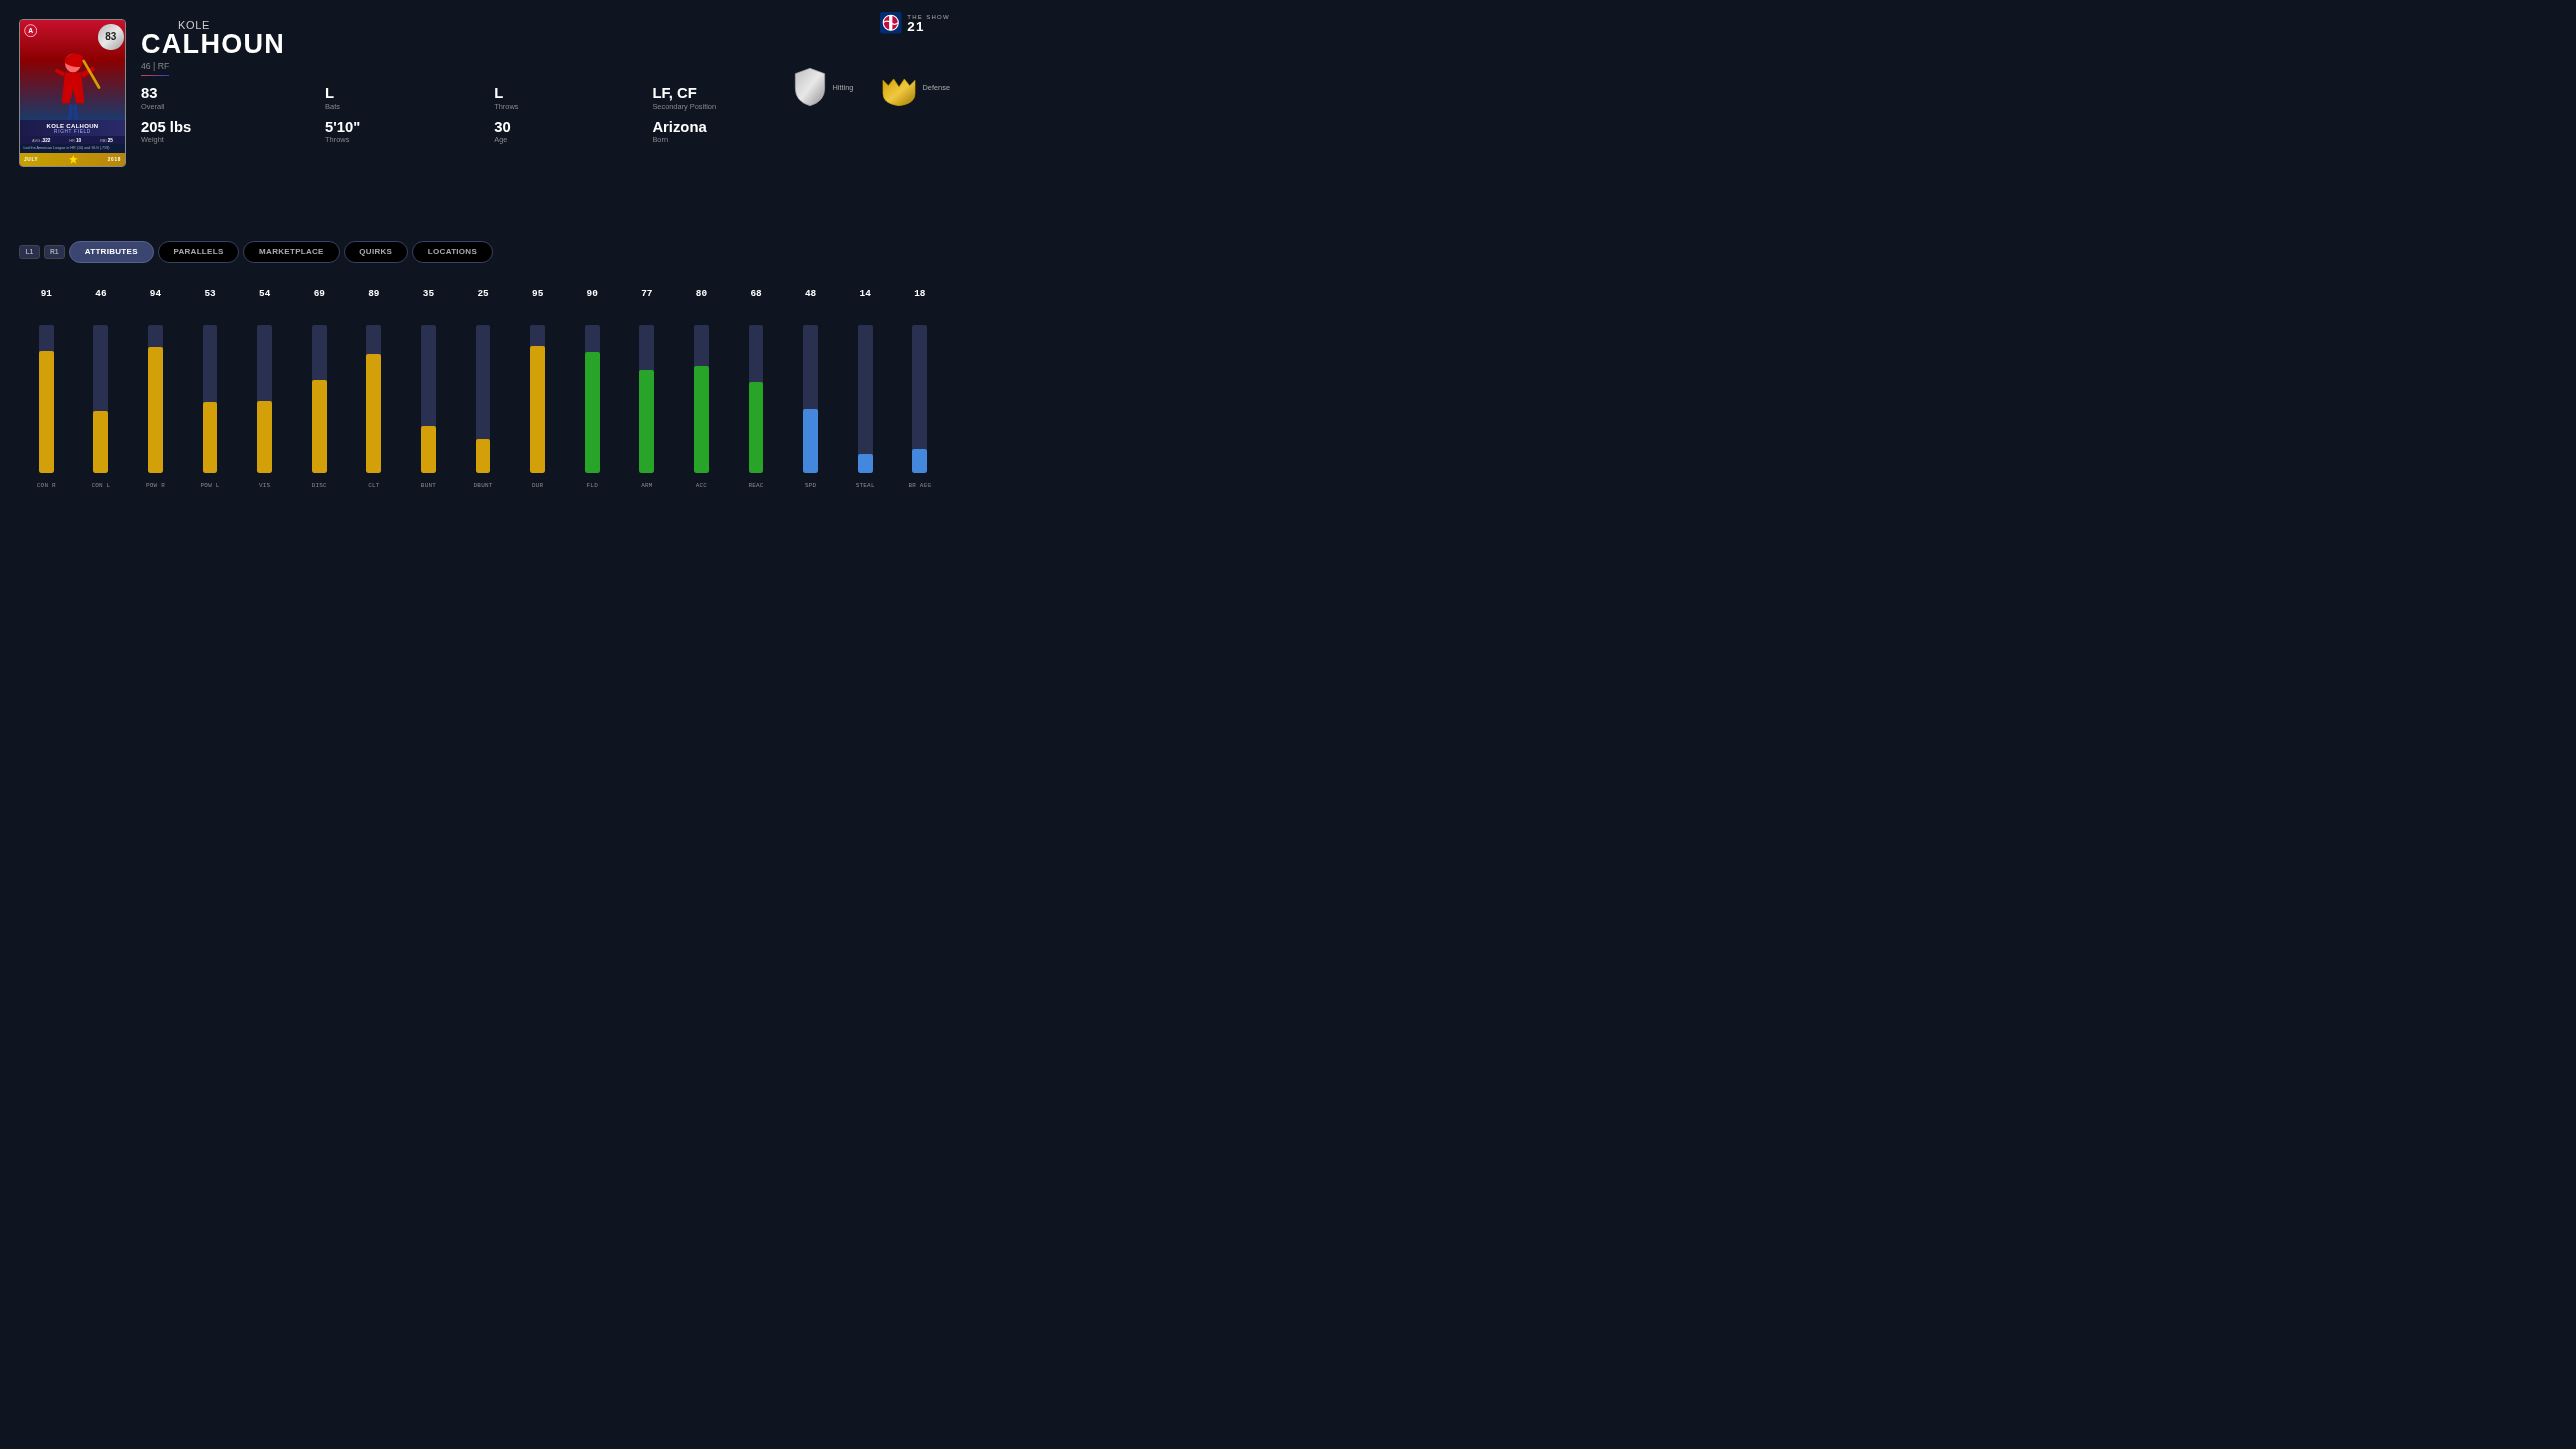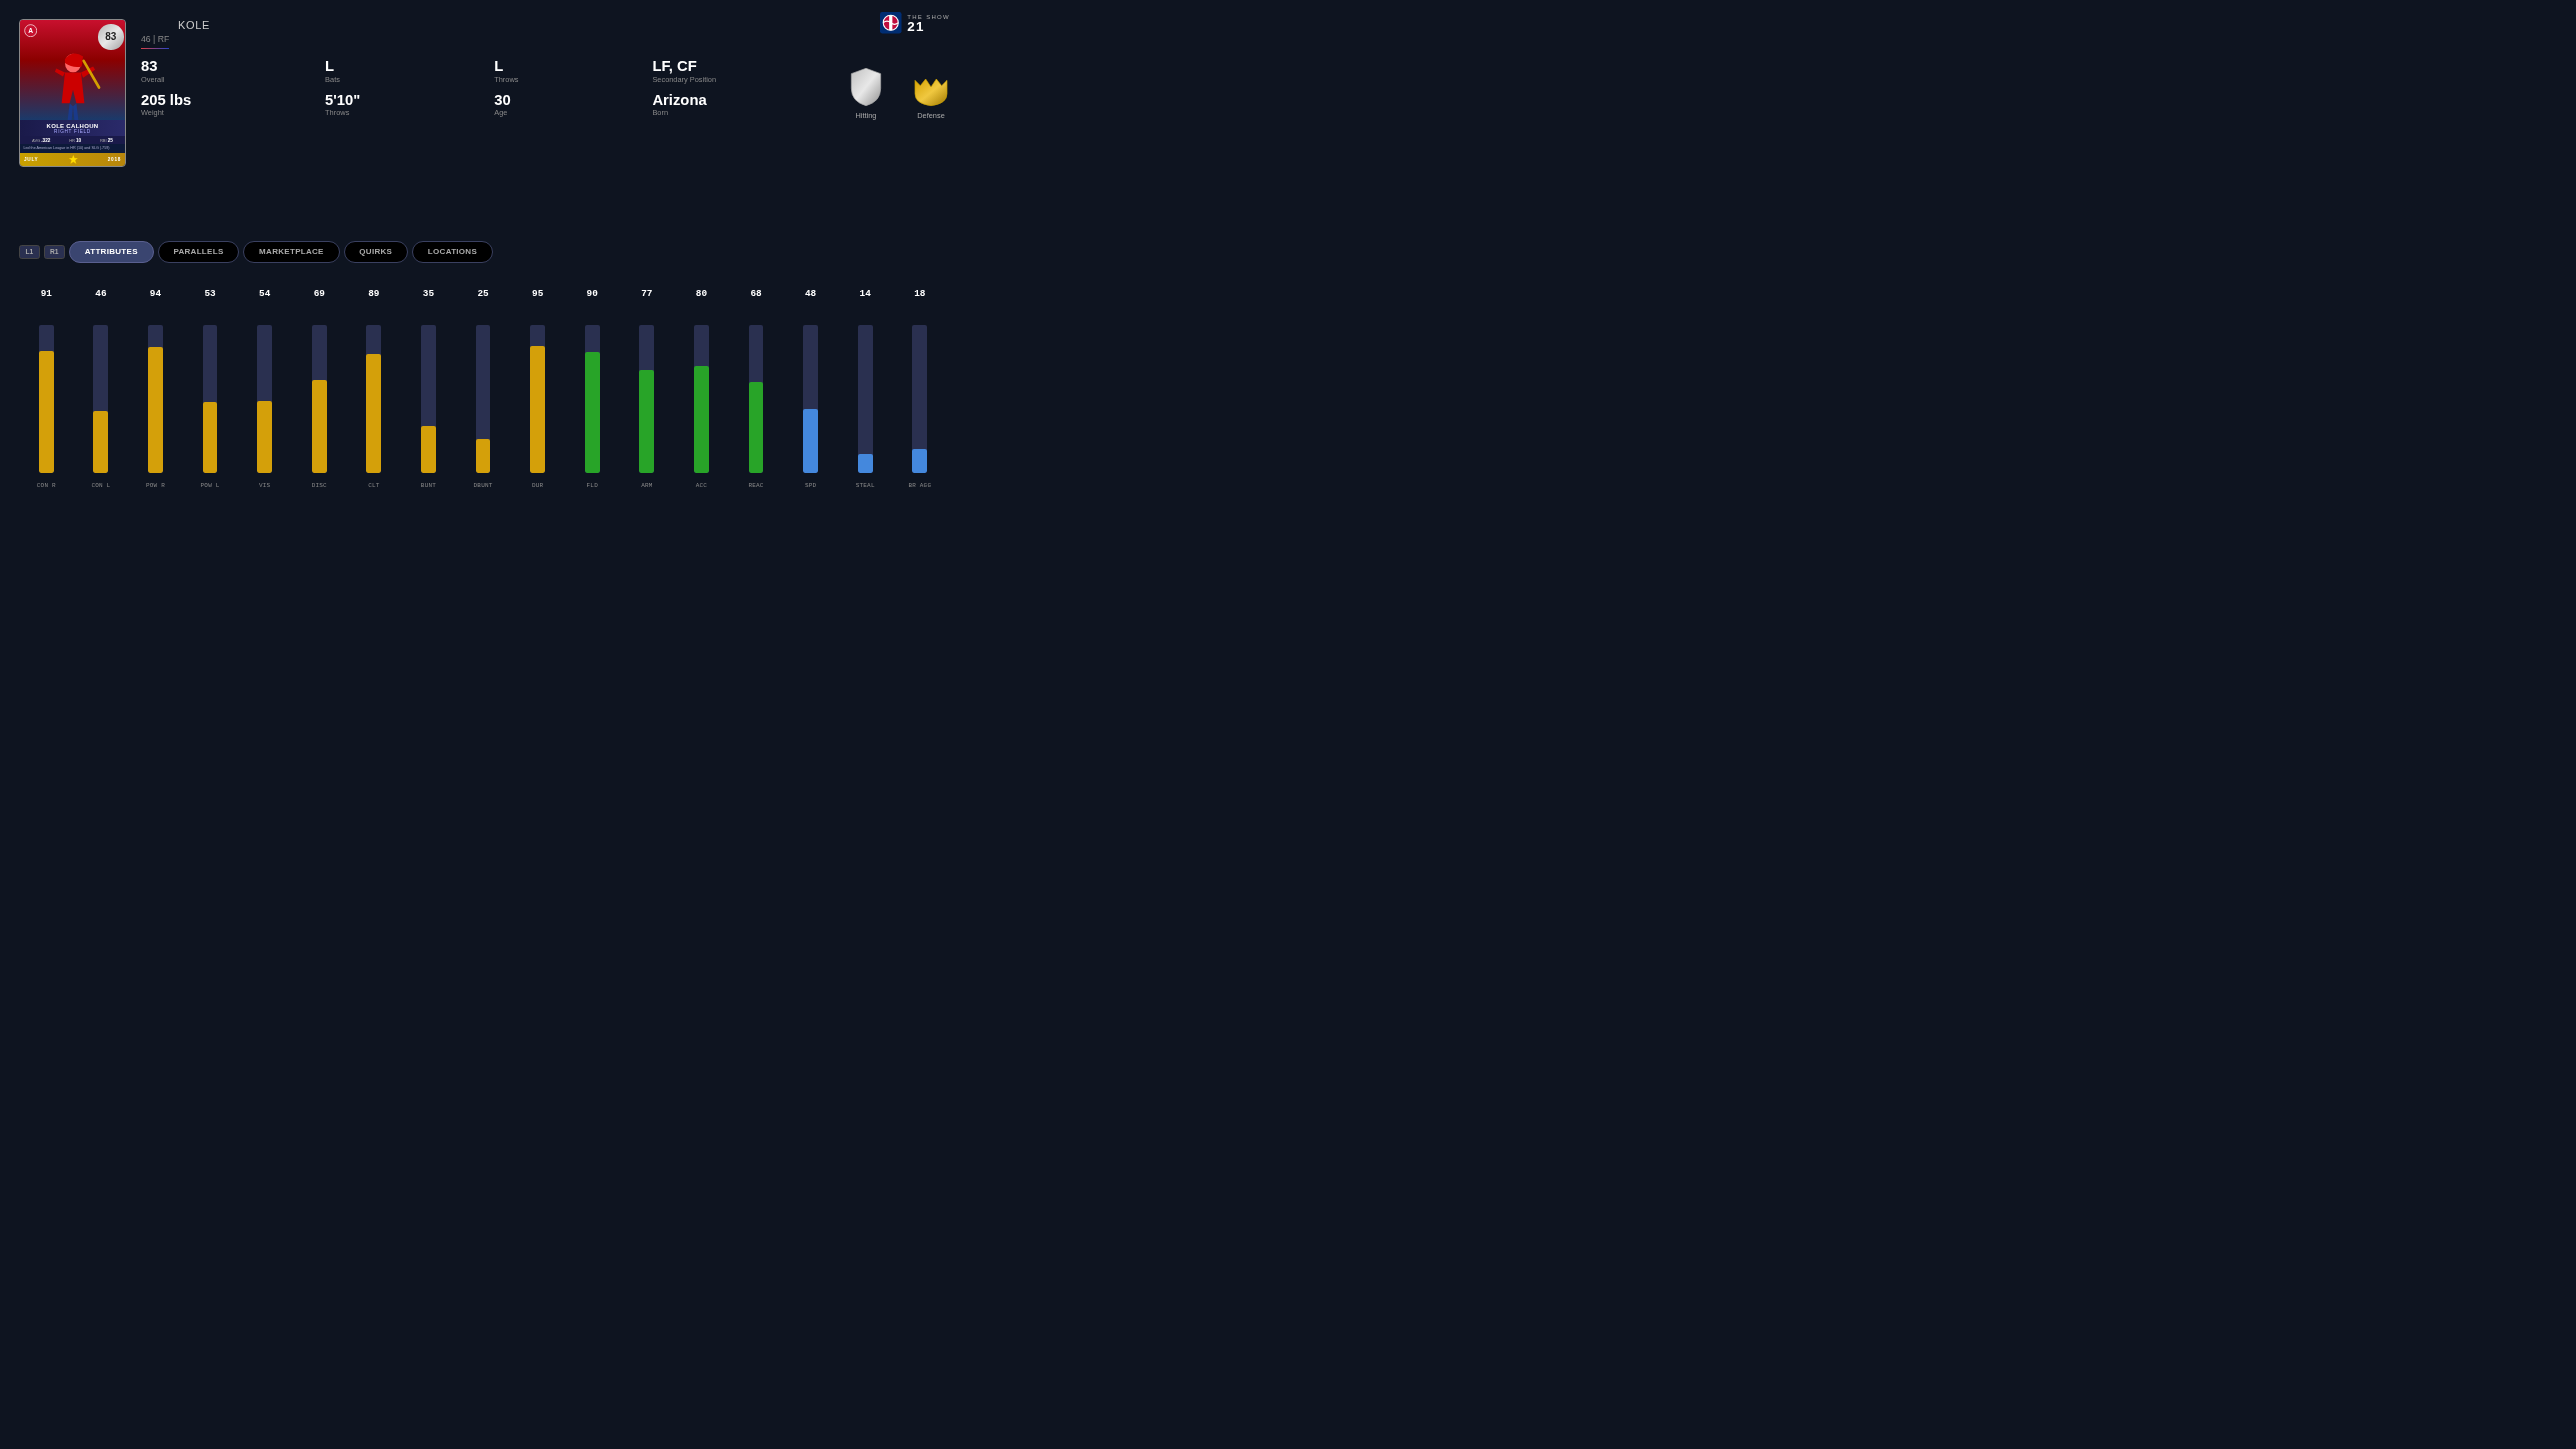--- a/index.html
+++ b/index.html
@@ -170,21 +170,21 @@
     .award-icons {
       position: absolute;
       top: 67px;
       right: 16px;
       display: flex;
       gap: 27px;
       align-items: flex-start;
     }
     .award-item {
       display: flex;
-      flex-direction: column;
+      flex-direction: row;
       align-items: center;
       gap: 4px;
     }
     .award-label {
       font-size: 7.4px;
       color: #aaaaaa;
     }
 
     
     .tab-nav {
@@ -346,20 +346,21 @@
     <span>JULY</span>
     <svg class="card-footer-badge" viewBox="0 0 16 16">
       <polygon points="8,1 10,6 15,6 11,9.5 12.5,15 8,12 3.5,15 5,9.5 1,6 6,6" fill="#ffdd00" stroke="#cc9900" stroke-width="0.5"></polygon>
     </svg>
     <span>2018</span>
   </div>
 </div>
 
 <div class="player-info">
   <div class="player-first-name">KOLE</div>
+  <div class="player-last-name">CALHOUN</div>
   <div class="player-id">46 | RF</div>
 
   <div class="player-stats-grid">
 
     <div class="stat-item">
       <div class="stat-value">83</div>
       <div class="stat-label">Overall</div>
     </div>
 
     <div class="stat-item">

